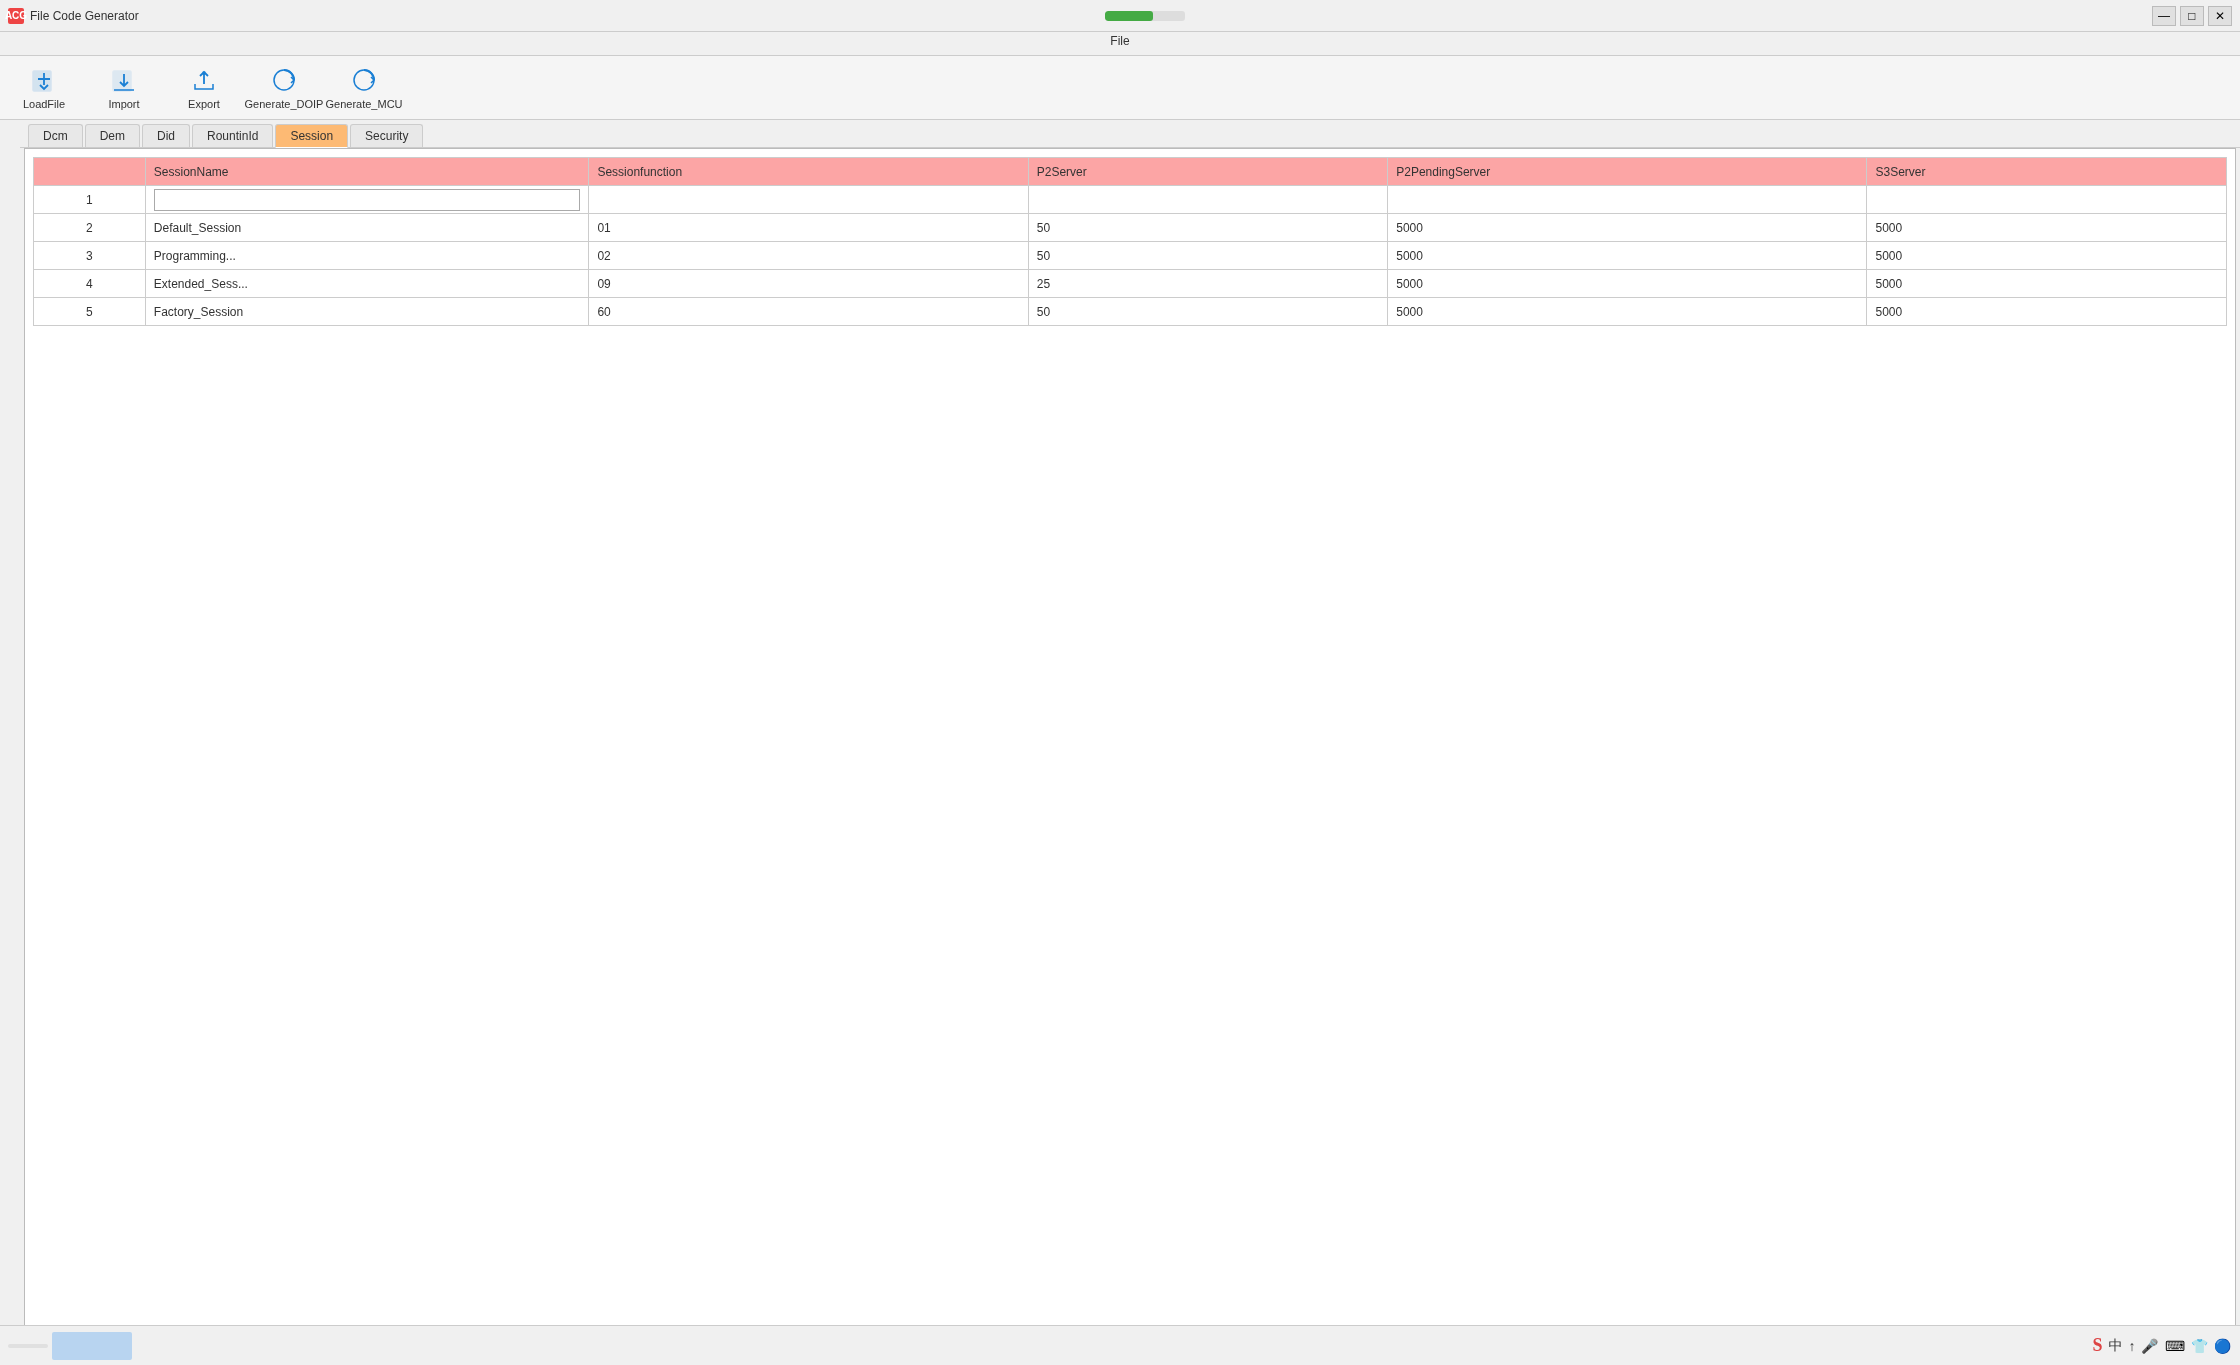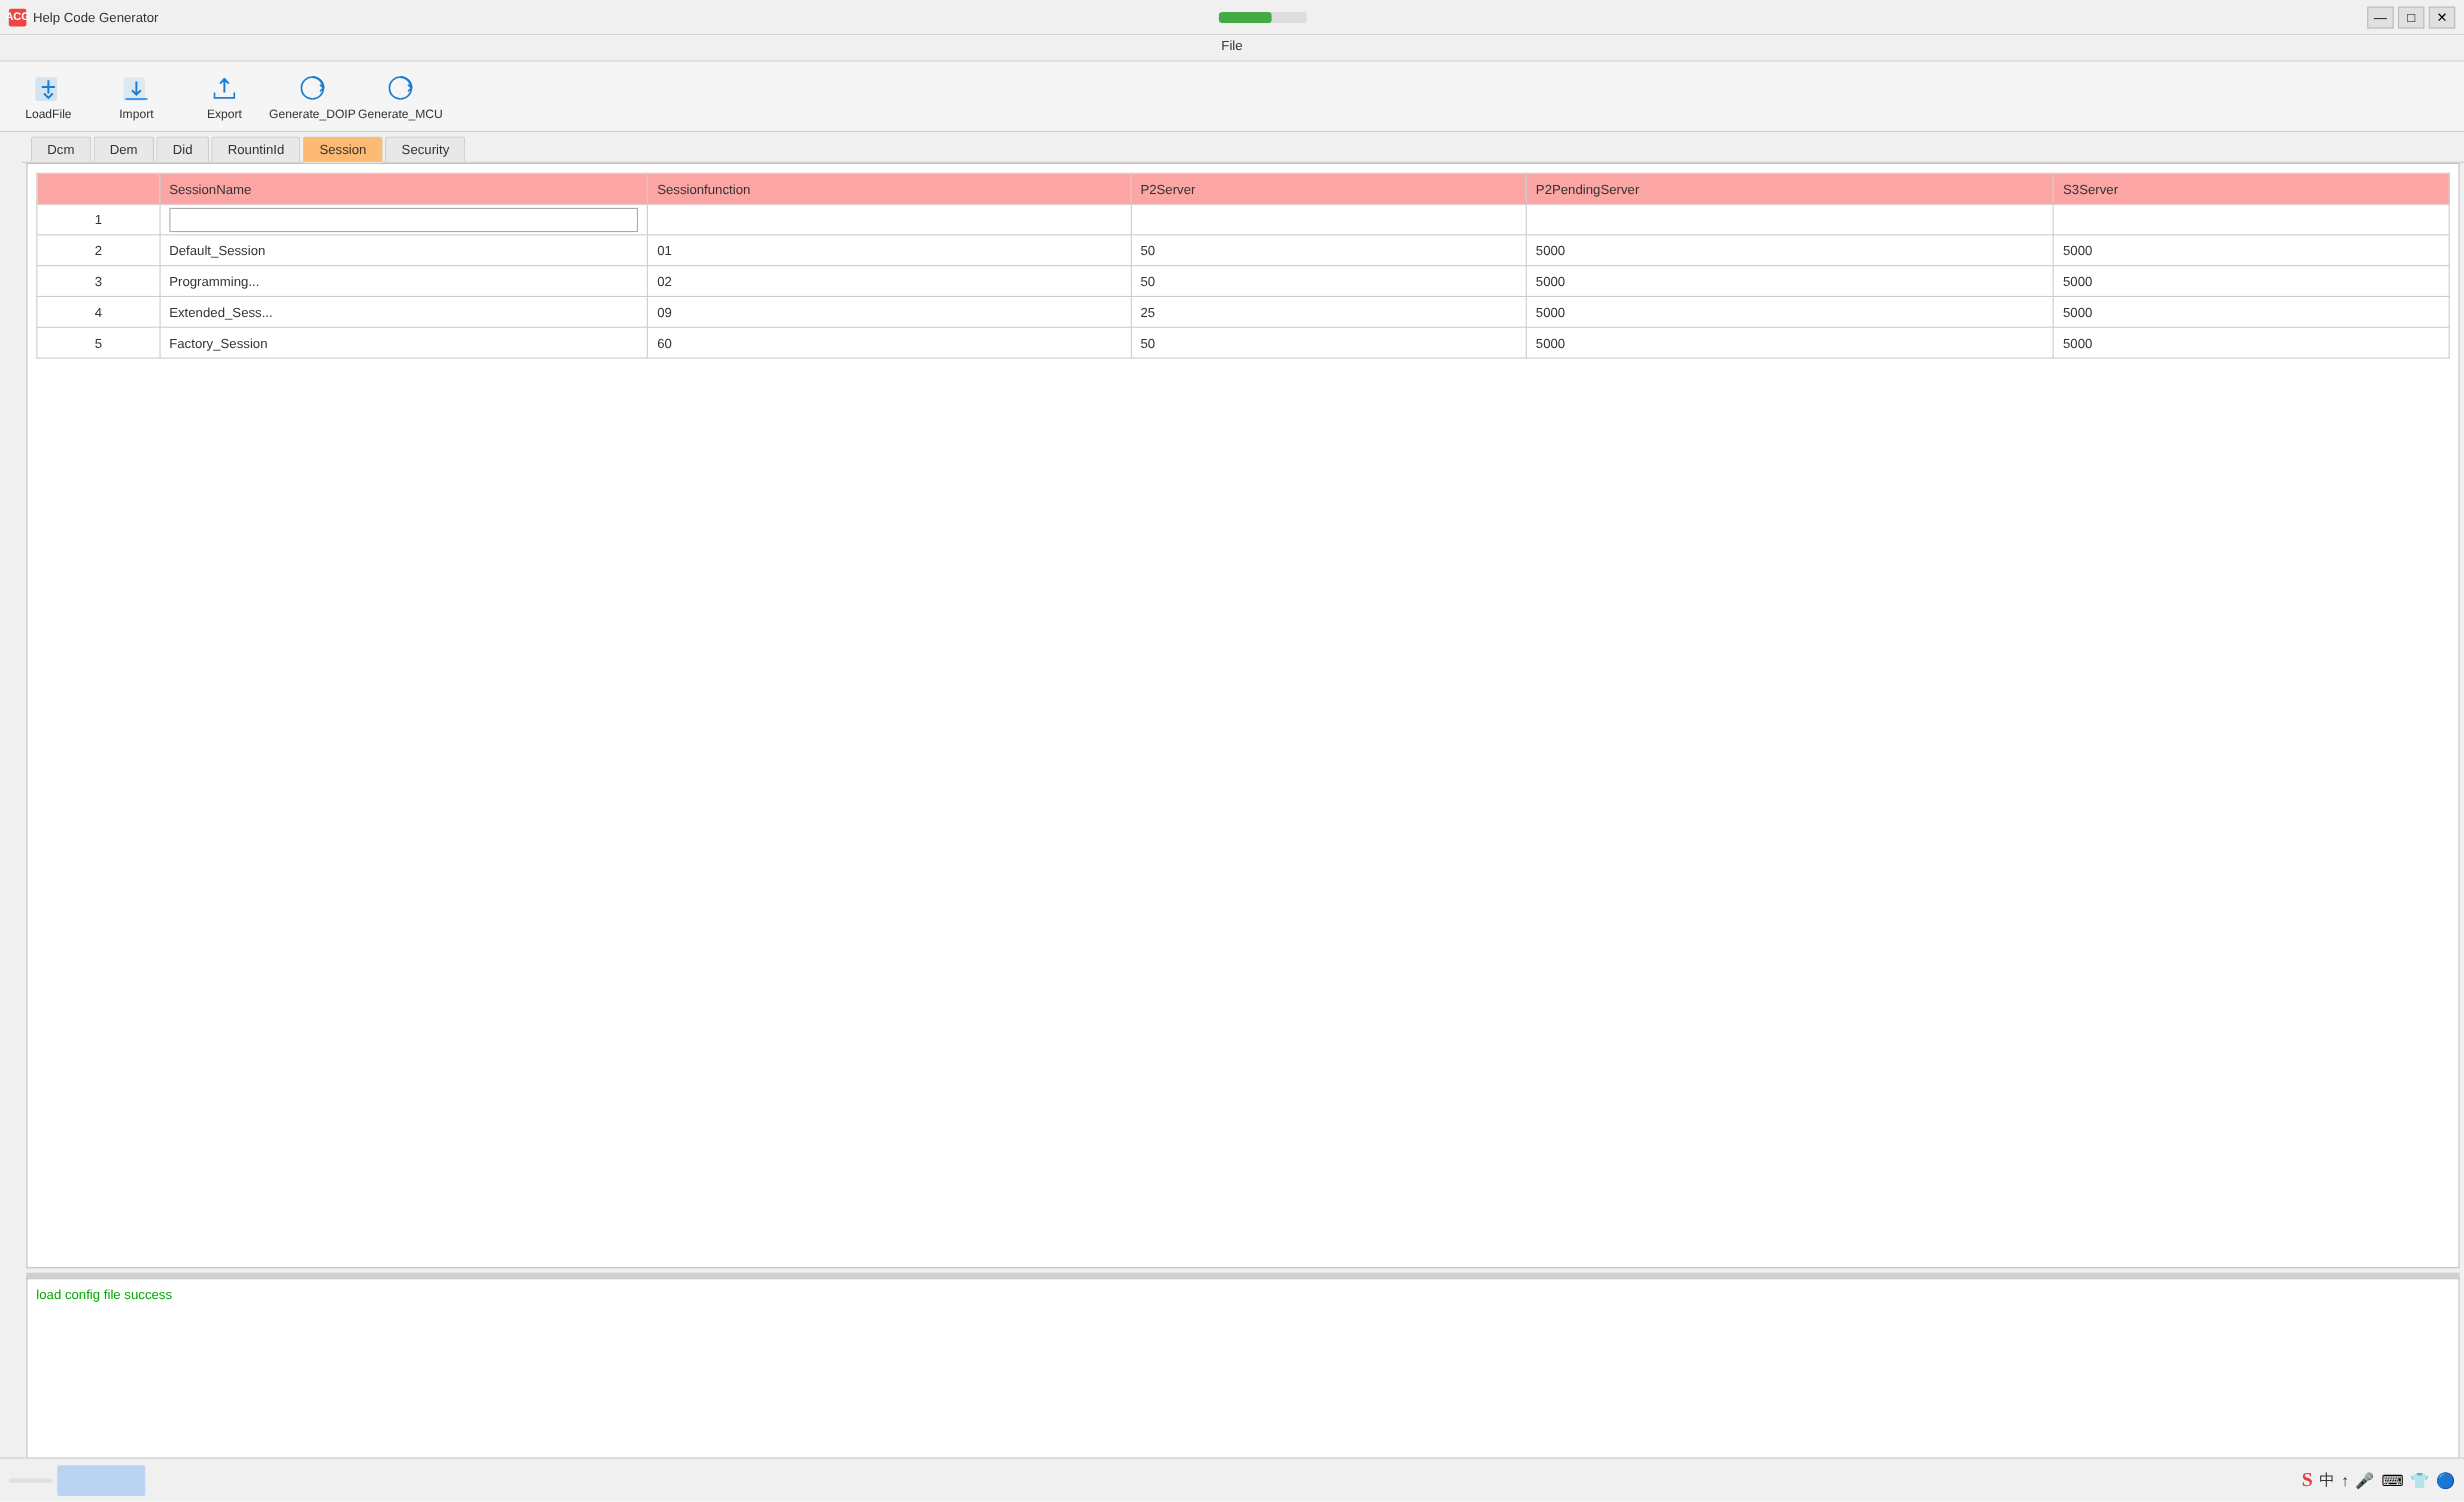--- a/index.html
+++ b/index.html
@@ -121,21 +121,21 @@
 </head>
 <body>
 
 <div class="app-window">
 
   <div class="title-bar">
     <div class="title-bar-left">
       <div class="title-bar-icon">
         <span style="font-size:10px;">ACG</span>
       </div>
-      <span class="title-bar-title">Help Code Generator</span>
+      <span class="title-bar-title">File Code Generator</span>
     </div>
     <div class="title-bar-progress">
       <div class="title-bar-progress-bar" style="width:60%;"></div>
     </div>
     <div class="title-bar-controls">
       <button class="title-bar-btn">—</button>
       <button class="title-bar-btn">□</button>
       <button class="title-bar-btn">✕</button>
     </div>
   </div>
@@ -270,23 +270,20 @@
               <td>5000</td>
               <td>5000</td>
             </tr>
           </tbody>
         </table>
       </div>
     </div>
 
     <div style="height:4px; background:#d0d0d0; margin:0 4px;"></div>
 
-    <div class="console-area">
-      <span class="status-text">load config file success</span>
-    </div>
 
   </div>
 
   <div class="taskbar">
     <div class="taskbar-left">
       <div class="taskbar-item" style="background:#e0e0e0; min-width:40px;"></div>
       <div class="taskbar-item" style="background:#b8d4f0; min-width:80px; height:28px;"></div>
     </div>
     <div class="sys-tray">
       <span style="color:#d44; font-size:18px; font-weight:bold; font-family:serif;">S</span>

